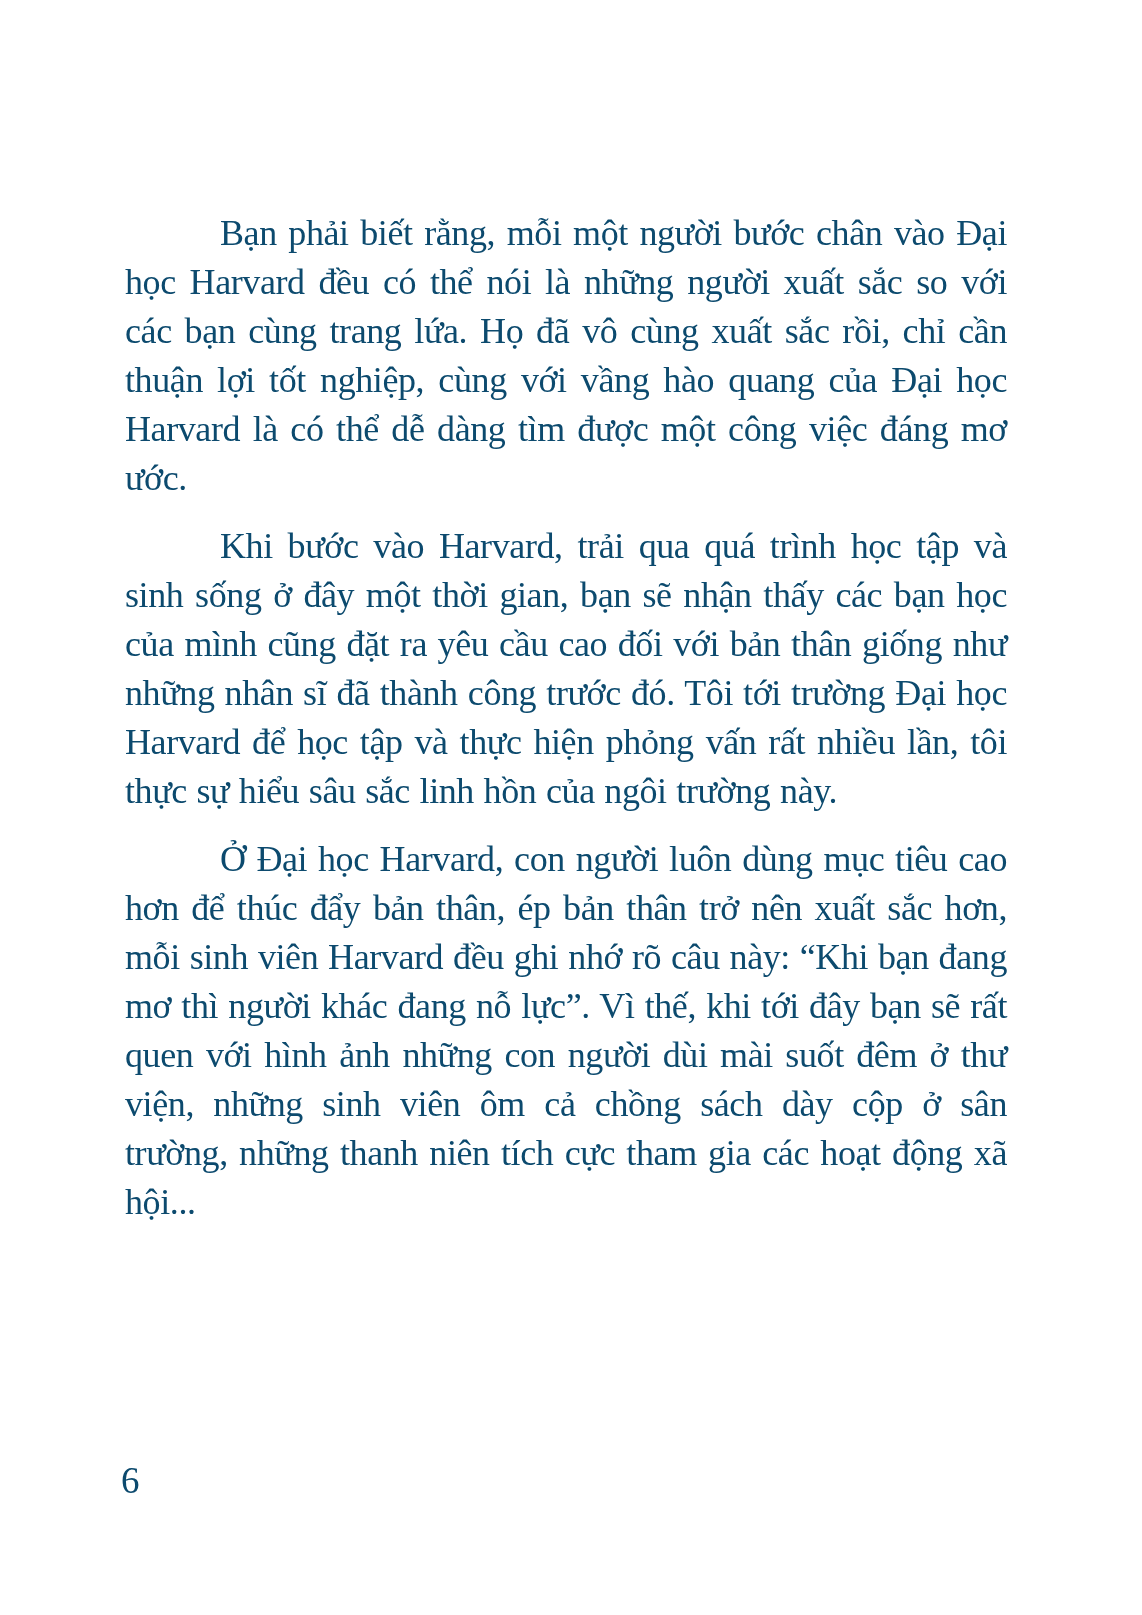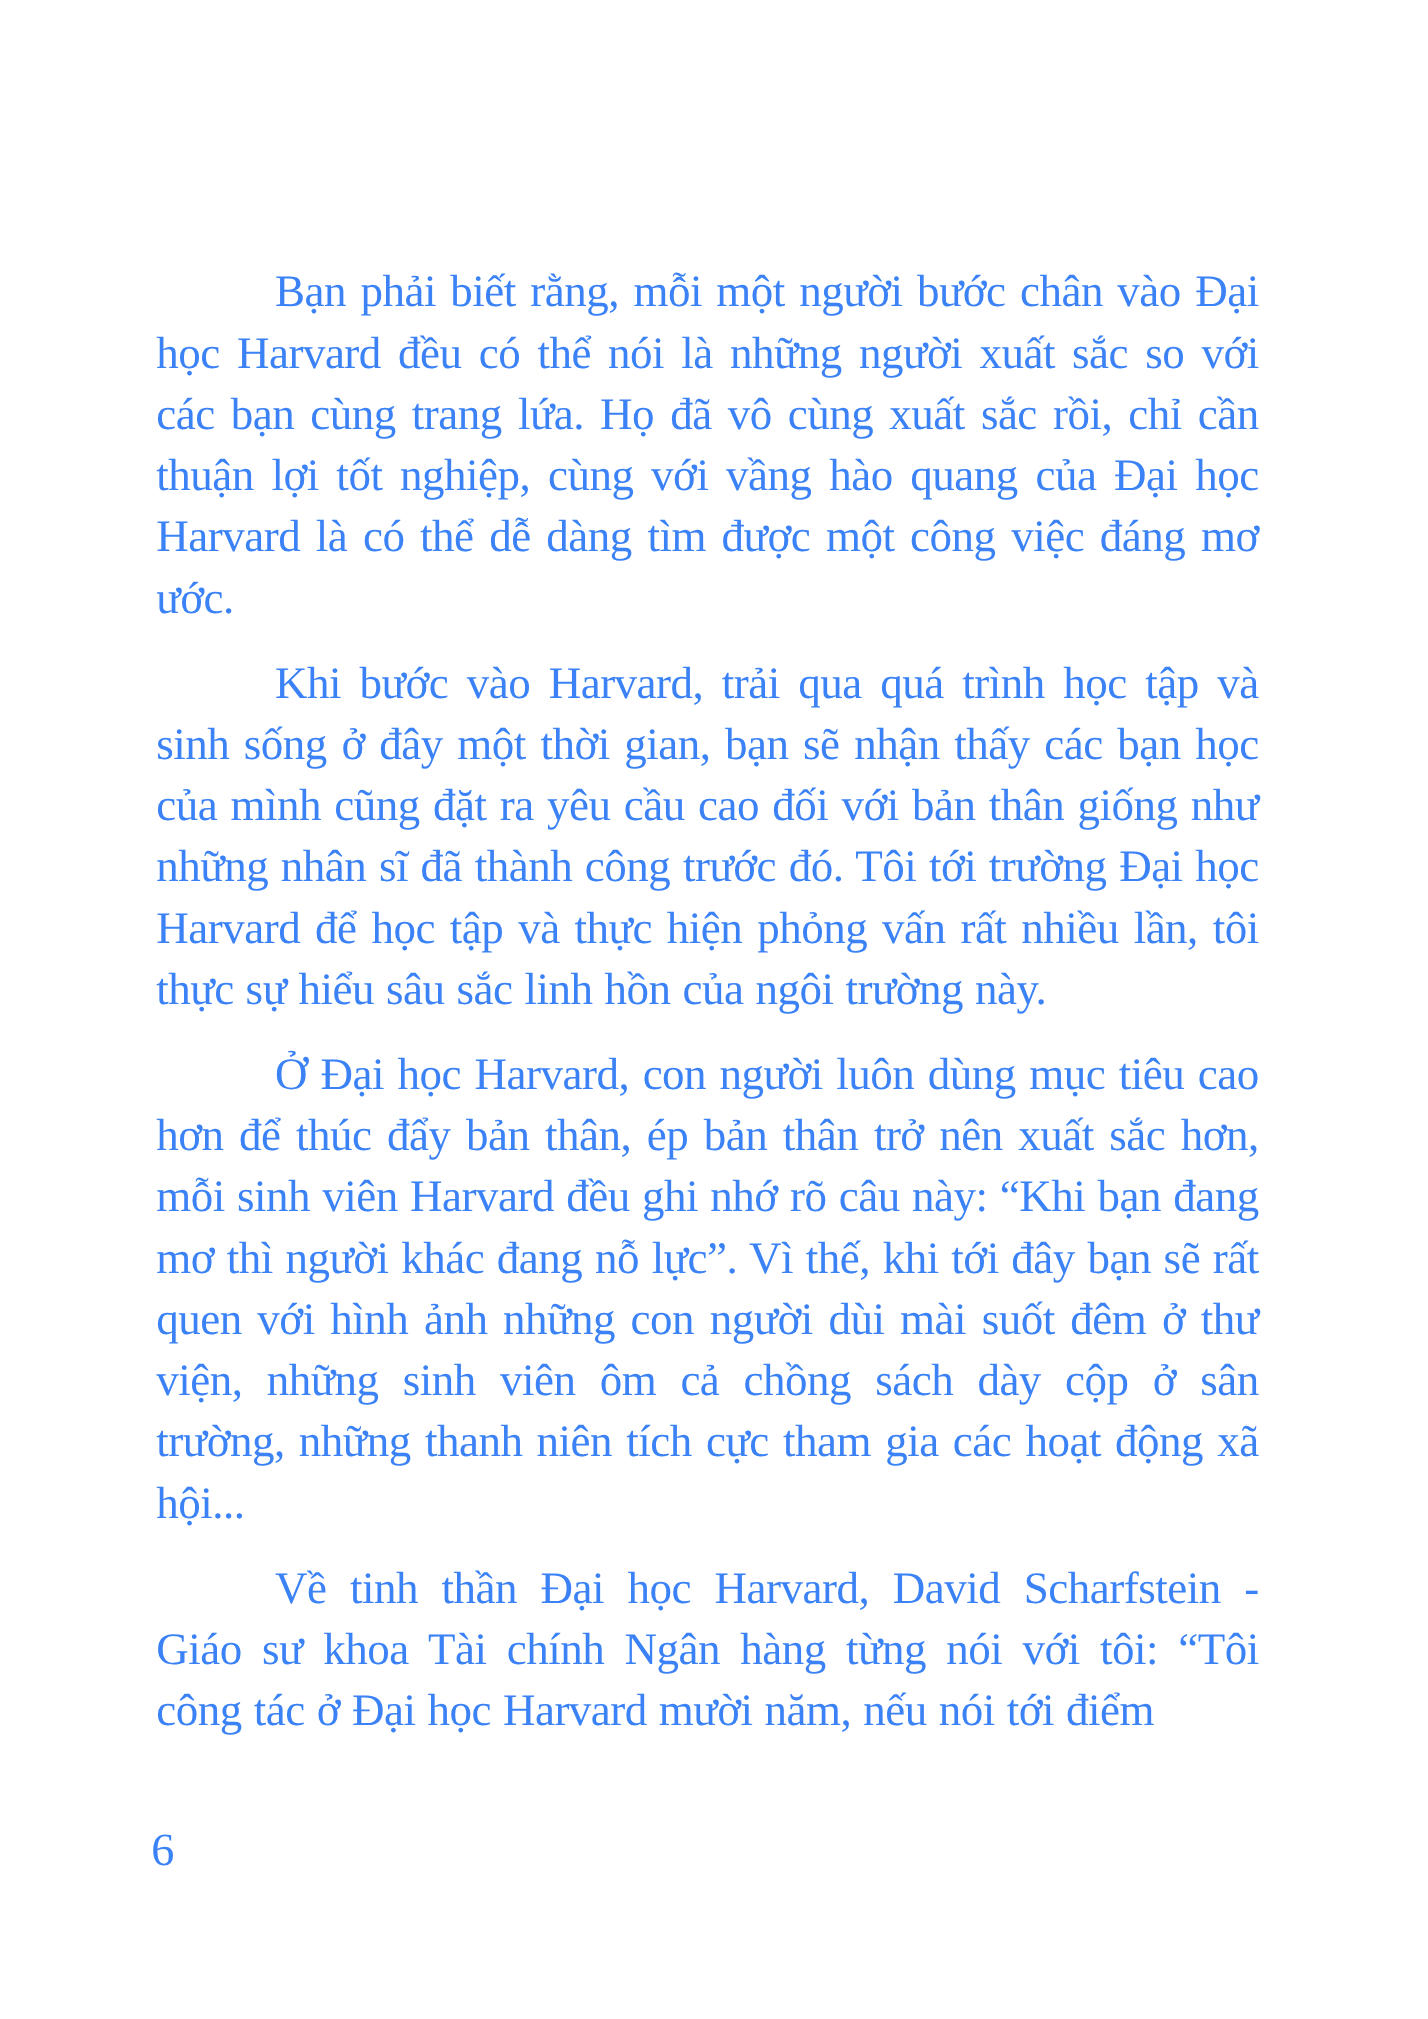--- a/index.html
+++ b/index.html
@@ -7,21 +7,21 @@
     padding: 0;
     background: #ffffff;
   }
   .page {
     position: relative;
     width: 1142px;
     height: 1615px;
     background: #ffffff;
     overflow: hidden;
     font-family: "Liberation Serif", "DejaVu Serif", serif;
-    color: #3b82f6;
+    color: #0c4a6e;
   }
   .text-block {
     position: absolute;
     left: 125px;
     top: 209px;
     width: 882px;
   }
   .para {
     margin: 0 0 19px 0;
     font-size: 36px;
@@ -40,16 +40,15 @@
   }
 </style>
 </head>
 <body>
 
 <div class="page">
   <div class="text-block">
     <p class="para">Bạn phải biết rằng, mỗi một người bước chân vào Đại học Harvard đều có thể nói là những người xuất sắc so với các bạn cùng trang lứa. Họ đã vô cùng xuất sắc rồi, chỉ cần thuận lợi tốt nghiệp, cùng với vầng hào quang của Đại học Harvard là có thể dễ dàng tìm được một công việc đáng mơ ước.</p>
     <p class="para">Khi bước vào Harvard, trải qua quá trình học tập và sinh sống ở đây một thời gian, bạn sẽ nhận thấy các bạn học của mình cũng đặt ra yêu cầu cao đối với bản thân giống như những nhân sĩ đã thành công trước đó. Tôi tới trường Đại học Harvard để học tập và thực hiện phỏng vấn rất nhiều lần, tôi thực sự hiểu sâu sắc linh hồn của ngôi trường này.</p>
     <p class="para">Ở Đại học Harvard, con người luôn dùng mục tiêu cao hơn để thúc đẩy bản thân, ép bản thân trở nên xuất sắc hơn, mỗi sinh viên Harvard đều ghi nhớ rõ câu này: “Khi bạn đang mơ thì người khác đang nỗ lực”. Vì thế, khi tới đây bạn sẽ rất quen với hình ảnh những con người dùi mài suốt đêm ở thư viện, những sinh viên ôm cả chồng sách dày cộp ở sân trường, những thanh niên tích cực tham gia các hoạt động xã hội...</p>
-    <p class="para">Về tinh thần Đại học Harvard, David Scharfstein - Giáo sư khoa Tài chính Ngân hàng từng nói với tôi: “Tôi công tác ở Đại học Harvard mười năm, nếu nói tới điểm</p>
   </div>
   <div class="page-number">6</div>
 </div>
 
 </body></html>

